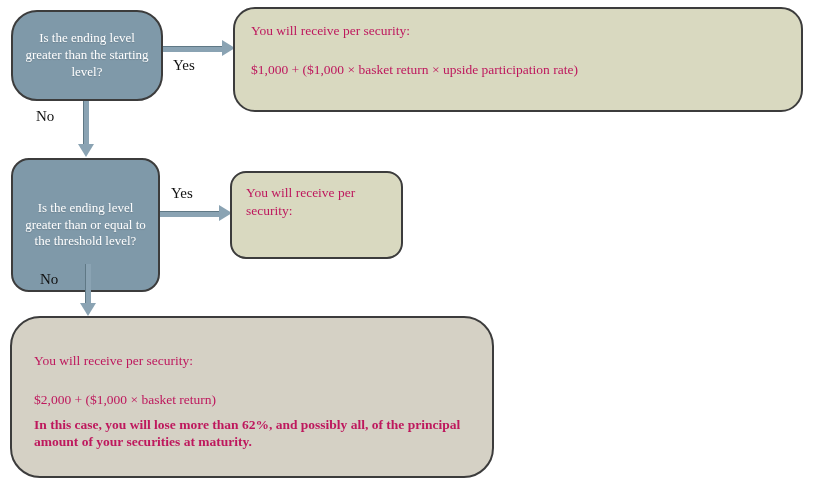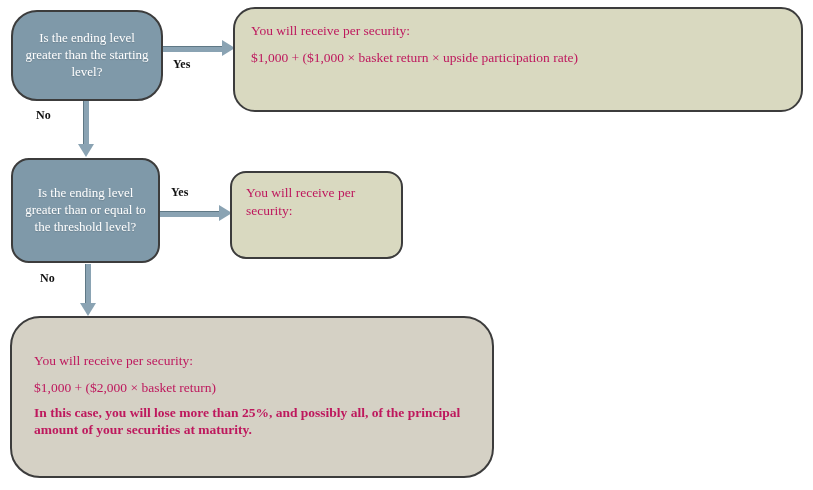--- a/index.html
+++ b/index.html
@@ -20,46 +20,46 @@
     background:var(--decision_fill,#7f99a9);
     border:2px solid var(--border,#3c3c3c);
     border-radius:18px;
     color:var(--decision_text,#ffffff);
     display:flex;align-items:center;justify-content:center;
     text-align:center;
     font-size:13px;line-height:1.3;
     text-shadow:0 1px 1px rgba(0,0,0,0.15);
   }
   #q1{left:11px;top:10px;width:152px;height:91px;padding:2px 10px;border-radius:26px;}
-  #q2{left:11px;top:158px;width:149px;height:105px;padding:14px 6px;align-items:center;}
+  #q2{left:11px;top:158px;width:149px;height:134px;padding:14px 6px;align-items:center;}
 
   
   .outcome{
     position:absolute;
     box-sizing:border-box;
     background:var(--outcome_fill,#d9d9c0);
     border:2px solid var(--border,#3c3c3c);
     color:#be185d;
     font-size:13.5px;line-height:1.3;
   }
   #r1{left:233px;top:7px;width:570px;height:105px;border-radius:22px;padding:13px 16px;}
   #r2{left:230px;top:171px;width:173px;height:88px;border-radius:16px;padding:11px 14px;}
   #r3{
     left:10px;top:316px;width:484px;height:162px;border-radius:30px;
     padding:34px 18px 0 22px;
     background:var(--outcome3_fill,#d5d1c5);
   }
-  .outcome .formula{margin-top:9px;}
+  .outcome .formula{margin-top:21px;}
   .outcome .warning{margin-top:9px;font-weight:bold;line-height:1.25;}
 
   
   .branch-label{
     position:absolute;
-    font-weight:bold;
-    font-size:12px;
+    font-weight:normal;
+    font-size:15px;
     color:var(--label_text,#111111);
   }
   #yes1{left:173px;top:57px;}
   #no1 {left:36px;top:108px;}
   #yes2{left:171px;top:185px;}
   #no2 {left:40px;top:271px;}
 
   
   .shaft{position:absolute;background:var(--arrow,#8aa3b3);}
   .shaft.h{height:5px;border-top:1px solid #5f7885;}
@@ -117,17 +117,17 @@
   <div class="outcome" id="r2">
     <div class="title">You will receive per security:</div>
   </div>
 
   <div class="shaft v" id="arrow-no2-shaft"></div>
   <div class="head down" id="arrow-no2-head"></div>
   <div class="branch-label" id="no2">No</div>
 
   <div class="outcome" id="r3">
     <div class="title">You will receive per security:</div>
-    <div class="formula">$1,000 + ($2,000 × basket return)</div>
-    <div class="warning">In this case, you will lose more than 25%, and possibly all, of the principal amount of your securities at maturity.</div>
+    <div class="formula">$2,000 + ($1,000 × basket return)</div>
+    <div class="warning">In this case, you will lose more than 62%, and possibly all, of the principal amount of your securities at maturity.</div>
   </div>
 
 </div>
 
 </body></html>

